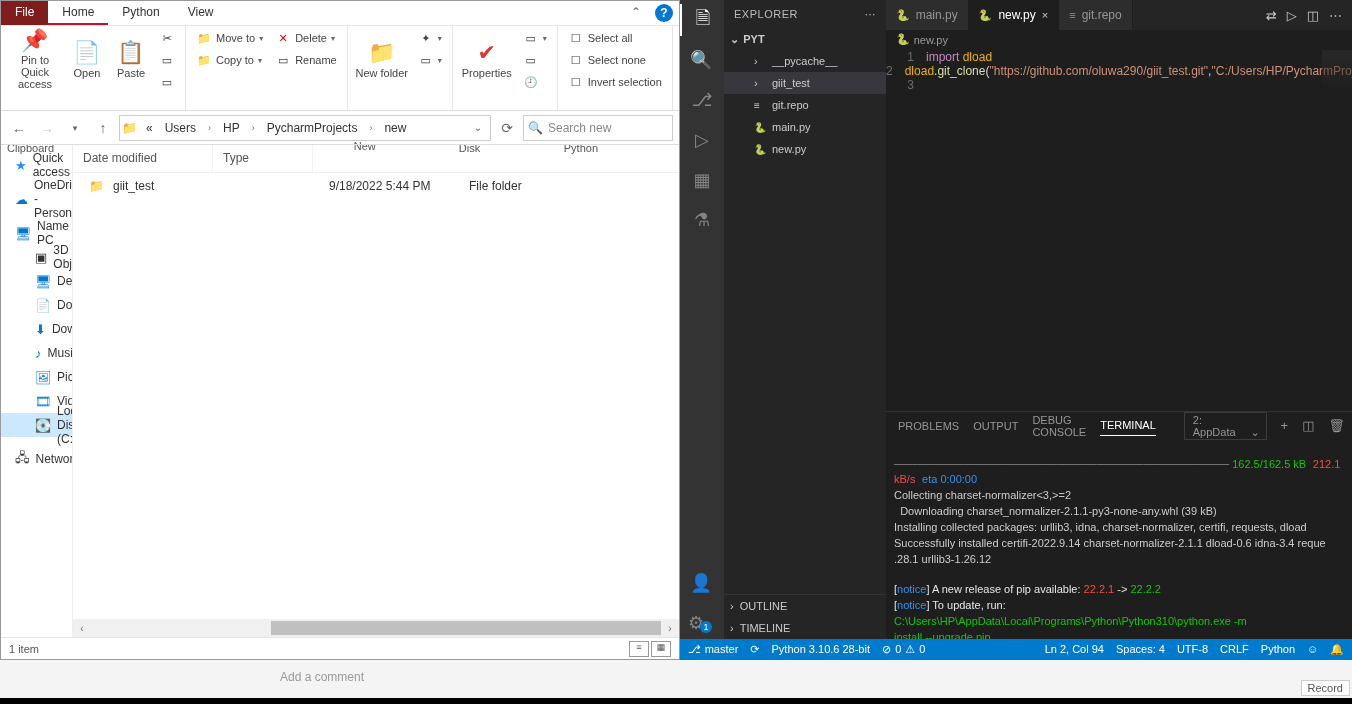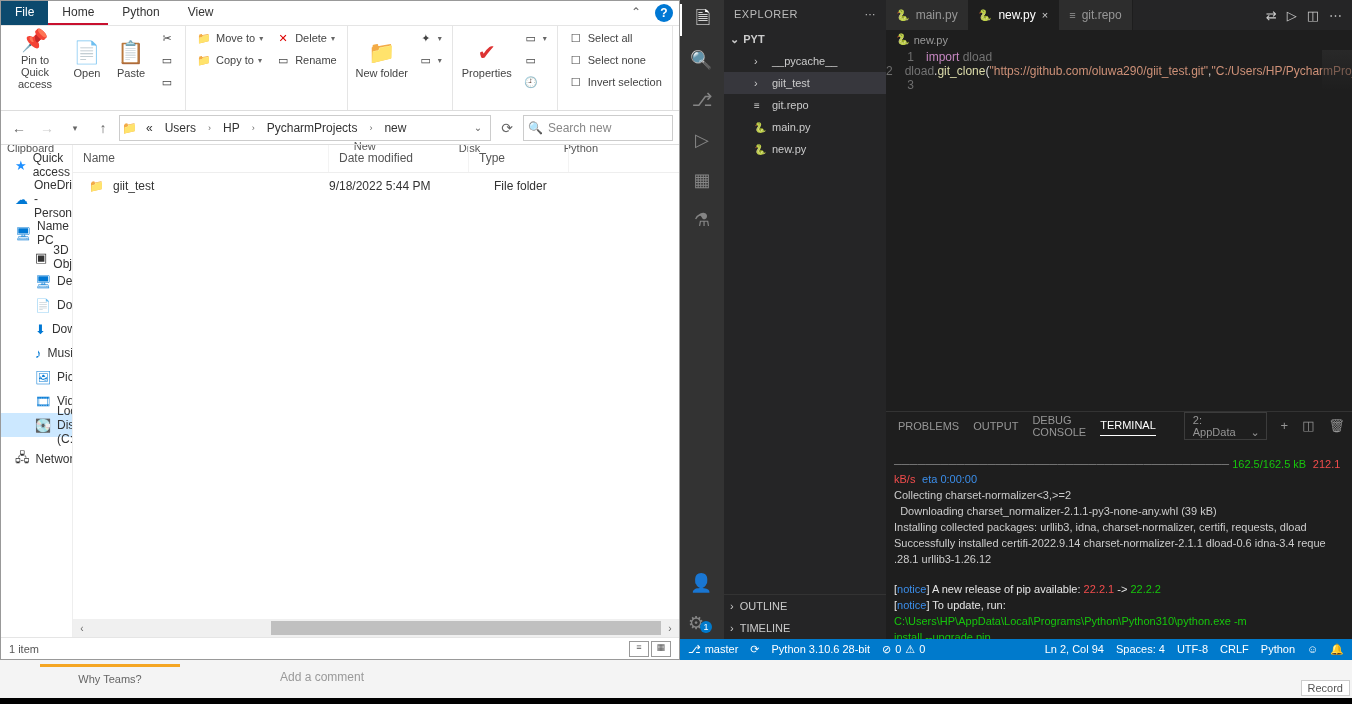--- a/index.html
+++ b/index.html
@@ -4,21 +4,21 @@
 <style>
 * { margin:0; padding:0; box-sizing:border-box; font-family:"Segoe UI",Arial,sans-serif; }
 body { width:1352px; height:704px; overflow:hidden; background:#1e1e1e; position:relative; }
 
 
 .explorer { position:absolute; left:0; top:0; width:680px; height:660px; background:#fff; border:1px solid #999; display:flex; flex-direction:column; }
 
 
 .ex-tabs { height:25px; background:#fff; display:flex; border-bottom:1px solid #e5e5e5; }
 .ex-tab { padding:4px 14px; font-size:12px; color:#333; cursor:pointer; }
-.ex-tab.file { background:#0c4a6e; color:#fff; }
+.ex-tab.file { background:#7f1d1d; color:#fff; }
 .ex-tab.active { border-bottom:2px solid #c8102e; }
 .ex-tabs .spacer { flex:1; }
 .ex-tabs .chev { padding:4px 8px; font-size:12px; color:#666; }
 .ex-tabs .help { width:18px; height:18px; margin:3px 6px; border-radius:50%; background:#0078d4; color:#fff; font-size:12px; font-weight:bold; text-align:center; line-height:18px; }
 
 
 .ribbon { height:85px; background:#fff; border-bottom:1px solid #ddd; display:flex; font-size:11px; }
 .rgroup { display:flex; flex-direction:column; padding:2px 6px; border-right:1px solid #e5e5e5; }
 .rgroup .ctrls { flex:1; display:flex; align-items:flex-start; gap:4px; }
 .rgroup .label { text-align:left; color:#555; font-size:11px; padding-top:2px;margin-top:48px; }
@@ -50,21 +50,21 @@
 .navitem .ic { width:16px; text-align:center; font-size:13px; }
 .navspacer { height:10px; }
 
 .filelist { flex:1; display:flex; flex-direction:column; }
 .flhdr { display:flex; height:28px; border-bottom:1px solid #eee; font-size:12px; color:#555; }
 .flhdr div { padding:6px 10px; border-right:1px solid #f3f3f3; }
 .flrow { display:flex; height:26px; font-size:12px; color:#333; align-items:center; }
 .flrow .c1 { width:256px; padding-left:16px; display:flex; align-items:center; gap:8px; }
 .flrow .c1 .ic { width:16px; color:#f8d775; }
 .flrow .c2 { width:140px; }
-.flrow .c3 { width:100px;margin-left:25px; }
+.flrow .c3 { width:100px; }
 .flhdr .c1 { width:256px; } .flhdr .c2 { width:140px; } .flhdr .c3 { width:100px; }
 
 .ex-scroll { height:18px; background:#f0f0f0; display:flex; align-items:center; }
 .ex-scroll .thumb { height:14px; background:#c0c0c0; margin-left:180px; width:390px; }
 .ex-scroll .btn { width:18px; text-align:center; color:#666; font-size:10px; }
 .ex-status { height:22px; border-top:1px solid #e5e5e5; display:flex; align-items:center; font-size:11px; color:#555; padding:0 8px; }
 .ex-status .spacer { flex:1; }
 .ex-status .vbtn { width:20px; height:16px; border:1px solid #999; margin-left:2px; font-size:9px; text-align:center; }
 
 
@@ -96,21 +96,21 @@
 .tabsrow .spacer { flex:1; }
 .tabsrow .actions { display:flex; align-items:center; gap:10px; padding:0 10px; color:#ccc; font-size:13px; }
 
 .crumbrow { height:20px; display:flex; align-items:center; font-size:11px; color:#999; padding-left:10px; gap:4px; background:#1e1e1e; border-bottom:1px solid #1e1e1e; }
 
 .editor { flex:1; background:#1e1e1e; font-family:Consolas,monospace; font-size:12px; position:relative; overflow:hidden; }
 .editor .line { display:flex; }
 .editor .gutter { width:40px; text-align:right; padding-right:12px; color:#6e6e6e; }
 .editor .code { flex:1; white-space:pre; color:#d4d4d4; }
 .minimap { position:absolute; right:0; top:0; width:30px; height:40px; background:linear-gradient(#333,#1e1e1e); opacity:0.5; }
-.tok-kw { color:#c586c0; } .tok-mod { color:#737373; } .tok-fn { color:#dcdcaa; } .tok-str { color:#ce9178; } .tok-str2 { color:#ce9178; } .tok-punc { color:#d4d4d4; }
+.tok-kw { color:#c586c0; } .tok-mod { color:#eab308; } .tok-fn { color:#dcdcaa; } .tok-str { color:#ce9178; } .tok-str2 { color:#ce9178; } .tok-punc { color:#d4d4d4; }
 
 .panel { height:228px; background:#1e1e1e; border-top:1px solid #333; display:flex; flex-direction:column; font-size:11px; }
 .panel-tabs { height:28px; display:flex; align-items:center; gap:14px; padding:0 12px; color:#969696; }
 .ptab { cursor:pointer; padding:4px 0; font-size:11px; }
 .ptab.active { color:#fff; border-bottom:1px solid #fff; }
 .panel-tabs .spacer { flex:1; }
 .panel-tabs .drop { border:1px solid #3c3c3c; padding:1px 30px 1px 8px; font-size:11px; position:relative; }
 .panel-tabs .drop::after { content:"⌄"; position:absolute; right:6px; }
 .panel-tabs .picon { cursor:pointer; font-size:13px; }
 .term { flex:1; overflow:hidden; font-family:Consolas,monospace; font-size:11px; line-height:1.35; padding:2px 8px; color:#ccc; white-space:pre-wrap; }
@@ -348,21 +348,20 @@
         </div>
       <div class="navspacer"></div>
       <div class="navitem">
           <span class="ic">🖧</span>
           <span>Network</span>
         </div>
     </div>
 
     <div class="filelist">
       <div class="flhdr">
-        <div class="c1">Name</div>
         <div class="c2">Date modified</div>
         <div class="c3">Type</div>
       </div>
       <div class="flrow">
         <div class="c1">
             <span class="ic">📁</span>
             <span>giit_test</span>
           </div>
         <div class="c2">9/18/2022 5:44 PM</div>
         <div class="c3">File folder</div>
@@ -540,17 +539,16 @@
     <div class="seg">Spaces: 4</div>
     <div class="seg">UTF-8</div>
     <div class="seg">CRLF</div>
     <div class="seg">Python</div>
     <div class="seg">☺</div>
     <div class="seg">🔔</div>
   </div>
 </div>
 
 <div class="behind">
-  <div class="teams">Why Teams?</div>
   <div class="comment">Add a comment</div>
   <div class="record">Record</div>
 </div>
 <div class="taskbar"></div>
 
 </body></html>

